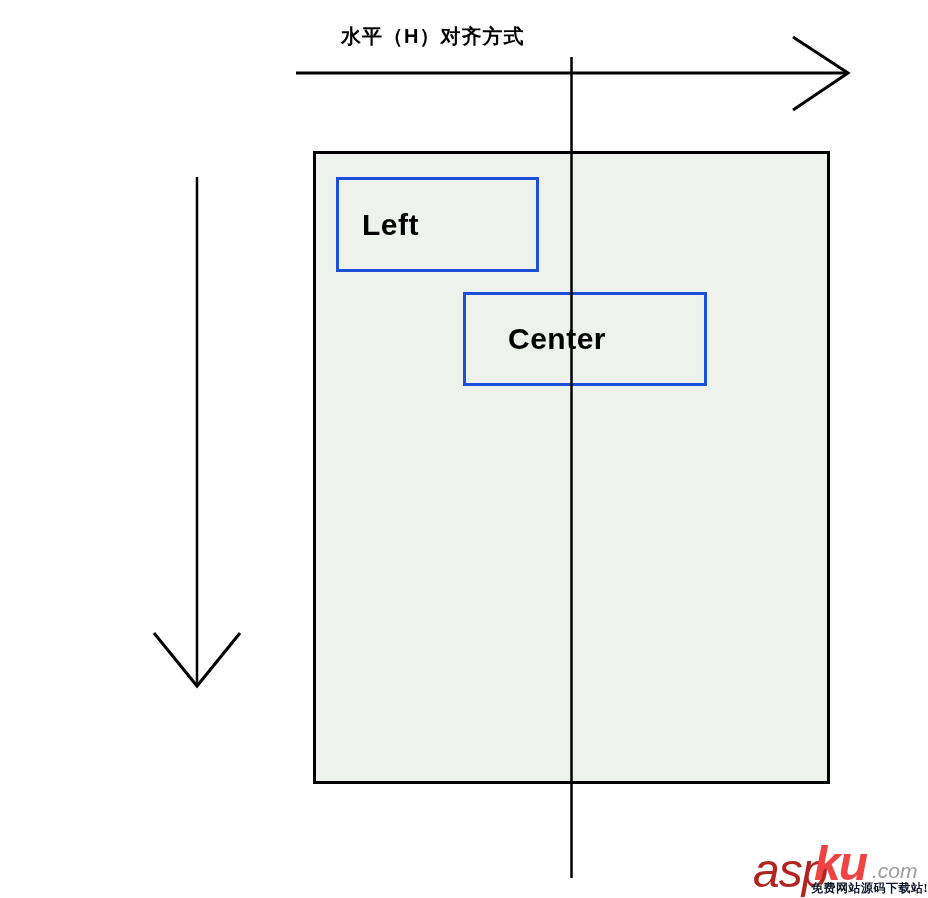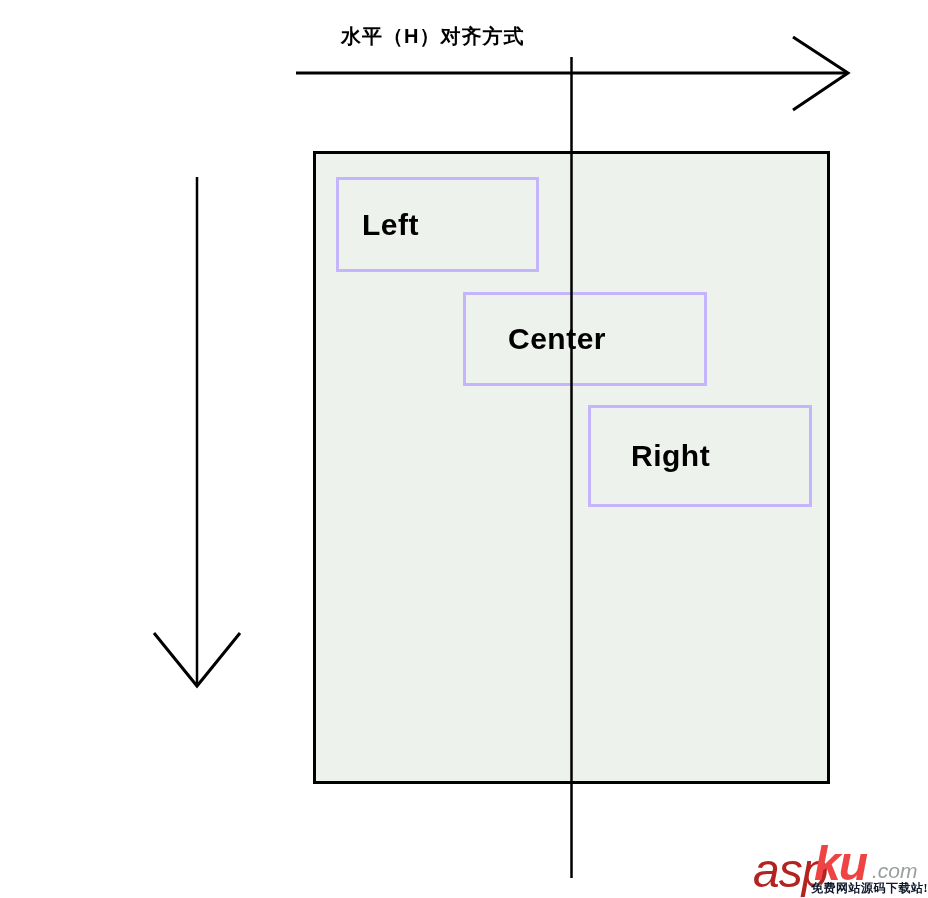--- a/index.html
+++ b/index.html
@@ -23,21 +23,21 @@
     left: 313px;
     top: 151px;
     width: 517px;
     height: 633px;
     border: 3px solid #000000;
   }
 
   
   .inner-box {
     position: absolute;
-    border: 3px solid #c4b5fd;
+    border: 3px solid #1d4ed8;
     background: transparent;
     display: flex;
     align-items: center;
   }
   .box-left   { left: 336px; top: 177px; width: 203px; height: 95px;  }
   .box-center { left: 463px; top: 292px; width: 244px; height: 94px;  }
   .box-right  { left: 588px; top: 405px; width: 224px; height: 102px; }
 
   .box-label {
     position: relative;
@@ -146,23 +146,20 @@
   <div class="big-box" style="background-color: rgb(237, 242, 236);"></div>
 
   <div class="inner-box box-left">
     <span class="box-label">Left</span>
   </div>
 
   <div class="inner-box box-center">
     <span class="box-label">Center</span>
   </div>
 
-  <div class="inner-box box-right">
-    <span class="box-label">Right</span>
-  </div>
 
   <svg class="lines-layer" viewBox="0 0 928 898" xmlns="http://www.w3.org/2000/svg">
 
     <line x1="296" y1="73" x2="846" y2="73" stroke="#000000" stroke-width="3"></line>
     <polyline points="793,37 848,73 793,110" fill="none" stroke="#000000" stroke-width="3"></polyline>
 
     <line x1="571.5" y1="57" x2="571.5" y2="878" stroke="#000000" stroke-width="2.5"></line>
 
     <line x1="197" y1="177" x2="197" y2="684" stroke="#000000" stroke-width="2.5"></line>
     <polyline points="154,633 197,686 240,633" fill="none" stroke="#000000" stroke-width="3"></polyline>

